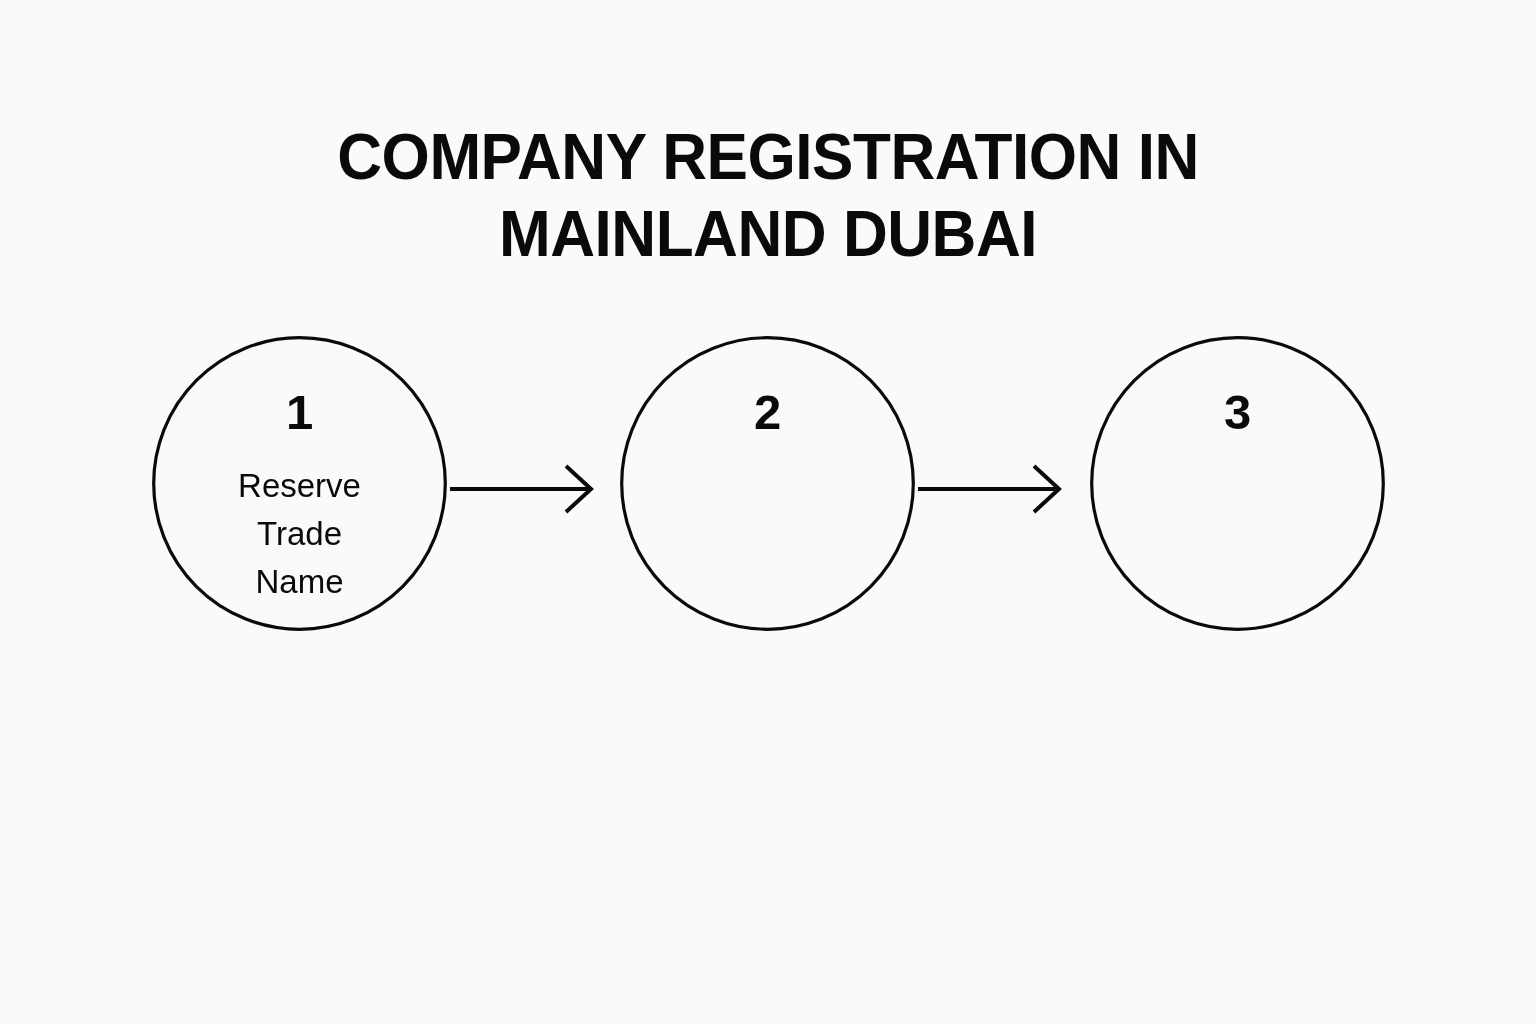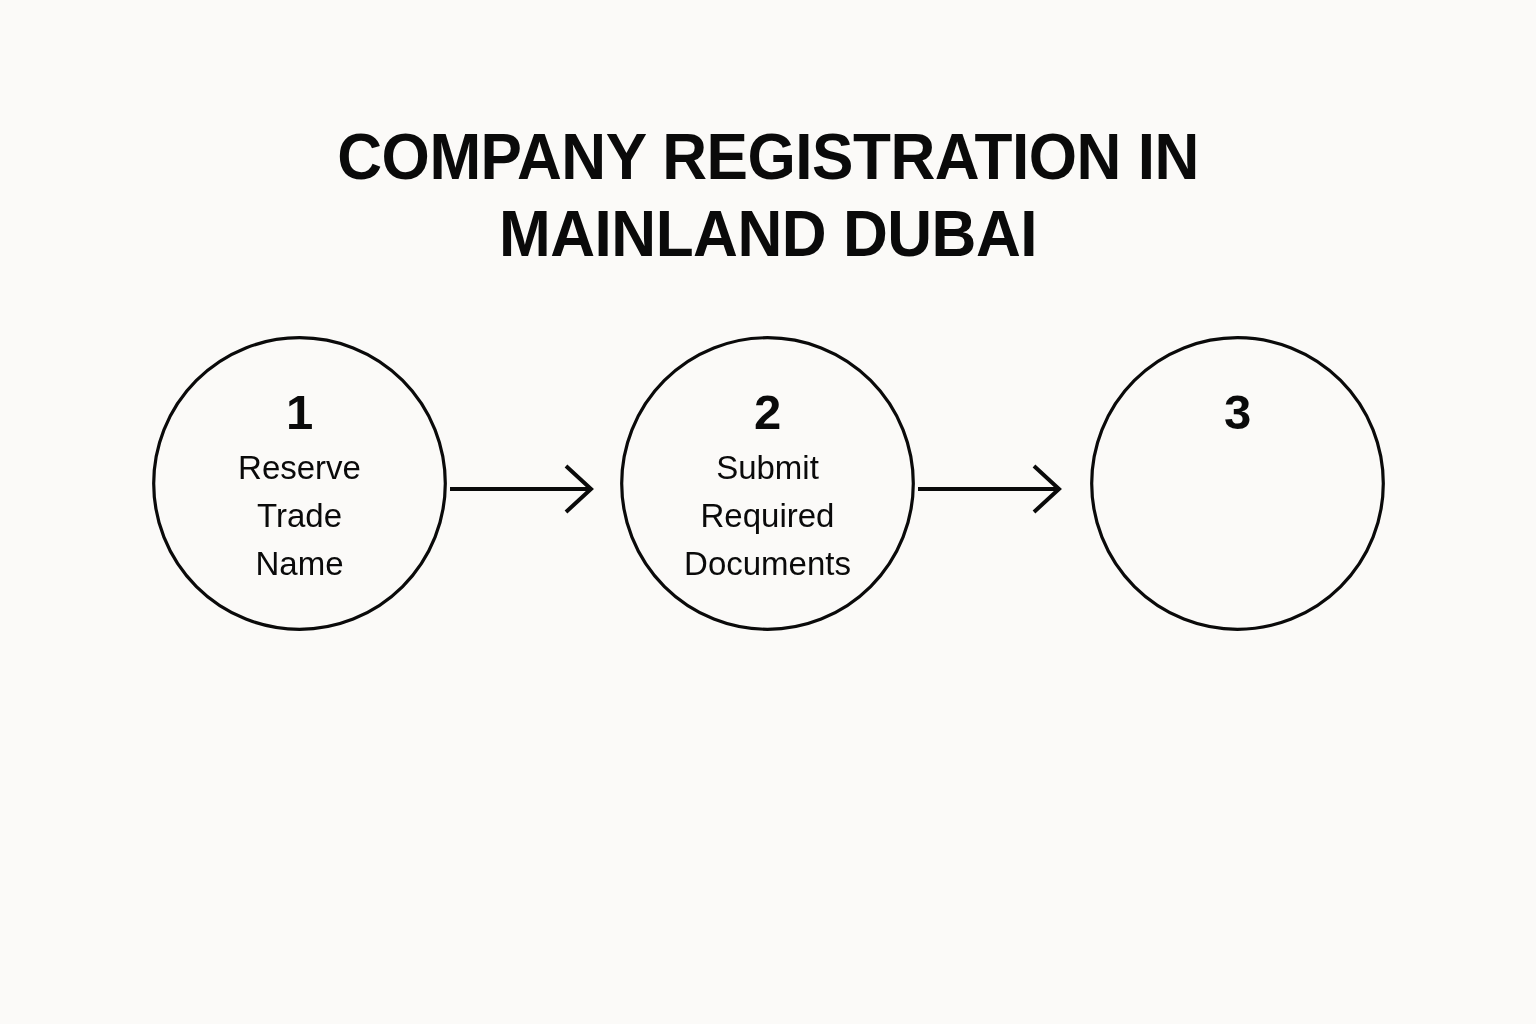--- a/index.html
+++ b/index.html
@@ -91,21 +91,21 @@
 
   .step-number {
     font-size: 49px;
     font-weight: bold;
     line-height: 52px;
     letter-spacing: -0.5px;
     color: #0a0a0a;
   }
 
   .step-label {
-    margin-top: 6px;
+    margin-top: 24px;
     font-size: 33px;
     font-weight: normal;
     line-height: 48px;
     text-align: center;
     color: #0a0a0a;
     white-space: pre-line;
   }
 
   
   .arrow {
@@ -155,23 +155,20 @@
         <polyline points="118,7 143,30 118,53"></polyline>
       </svg>
     </div>
 
     <div class="step step-2">
       <svg class="step-ring" viewBox="0 0 295 295">
         <circle cx="147.5" cy="147.5" r="145.8"></circle>
       </svg>
       <div class="step-content">
         <div class="step-number">2</div>
-        <div class="step-label">Submit
-Required
-Documents</div>
       </div>
     </div>
 
     <div class="arrow arrow-2">
       <svg viewBox="0 0 150 60" width="150" height="60">
         <line x1="2" y1="30" x2="143" y2="30"></line>
         <polyline points="118,7 143,30 118,53"></polyline>
       </svg>
     </div>
 

